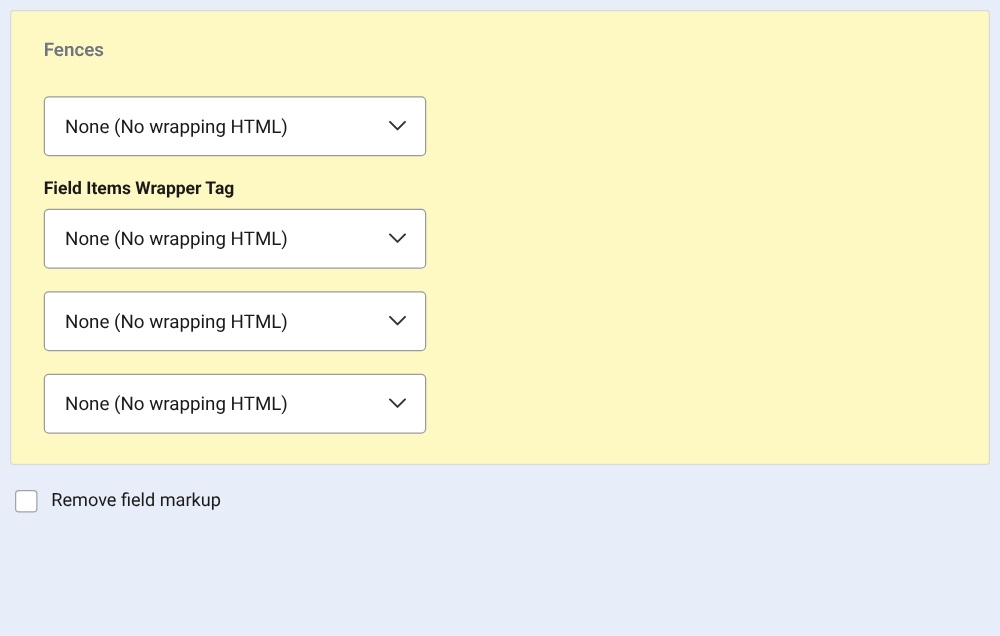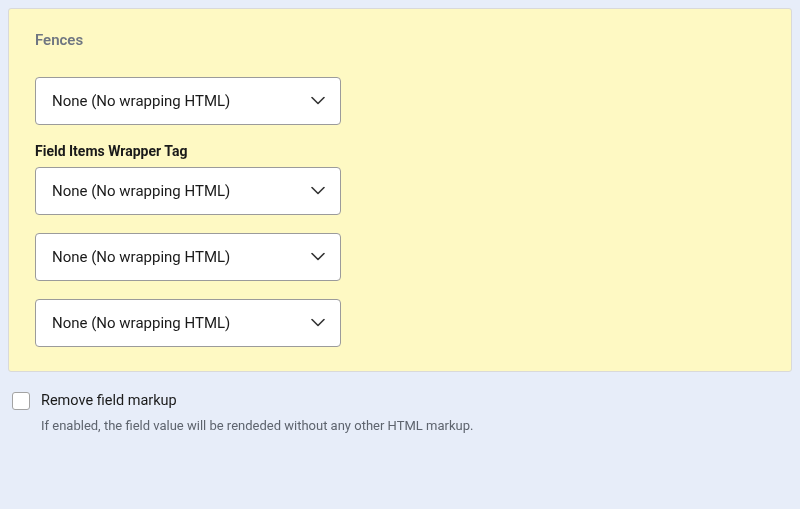--- a/index.html
+++ b/index.html
@@ -150,14 +150,13 @@
       </span>
     </div>
   </div>
 </div>
 
 <div class="below-panel">
   <div class="checkbox-row">
     <div class="checkbox"></div>
     <label class="checkbox-label">Remove field markup</label>
   </div>
-  <div class="helper-text">If enabled, the field value will be rendeded without any other HTML markup.</div>
 </div>
 
 </body></html>

